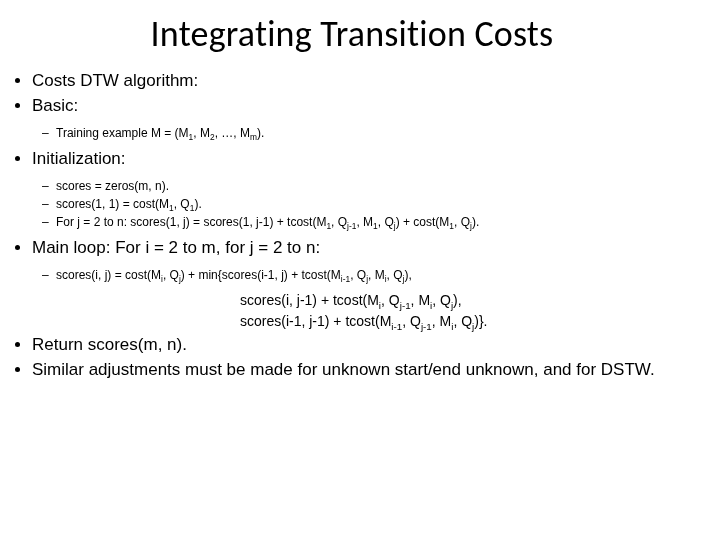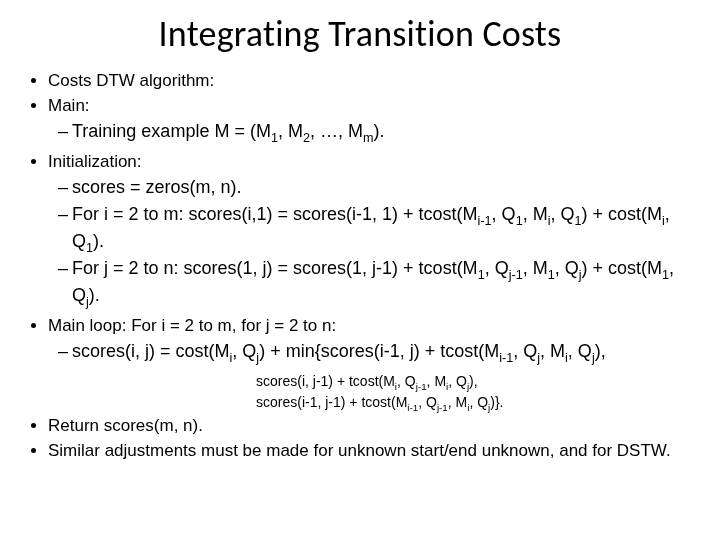--- a/index.html
+++ b/index.html
@@ -9,21 +9,21 @@
     height: 540px;
     background: #fff;
     font-family: Arial, Helvetica, sans-serif;
     color: #000;
     overflow: hidden;
   }
   .slide {
     width: 720px;
     height: 540px;
     box-sizing: border-box;
-    padding: 8px 20px 10px 20px;
+    padding: 8px 20px 10px 4px;
   }
   h1.title {
     font-family: "Calibri", Arial, sans-serif;
     font-weight: 400;
     font-size: 36px;
     text-align: center;
     margin: 4px 0 14px 0;
     letter-spacing: 0.2px;
   }
   ul.lvl1 {
@@ -31,23 +31,23 @@
     margin: 0;
     padding-left: 28px;
     font-size: 17px;
     line-height: 1.35;
   }
   ul.lvl1 > li {
     margin-bottom: 2px;
   }
   ul.lvl2 {
     list-style: none;
-    margin: 0 0 6px 0;
+    margin: 6px 0 6px 0;
     padding-left: 24px;
-    font-size: 18px;
+    font-size: 12px;
     line-height: 1.5;
   }
   ul.lvl2 > li::before {
     content: "–";
     display: inline-block;
     width: 14px;
     margin-left: -14px;
   }
   ul.lvl2.tight > li {
     margin-bottom: 0px;
@@ -65,30 +65,30 @@
 </style>
 </head>
 <body>
 
 <div class="slide">
   <h1 class="title">Integrating Transition Costs</h1>
 
   <ul class="lvl1">
     <li>Costs DTW algorithm:</li>
     <li>
-      <span>Main:</span>
+      <span>Basic:</span>
       <ul class="lvl2 tight">
         <li>Training example M = (M<sub>1</sub>, M<sub>2</sub>, …, M<sub>m</sub>).</li>
       </ul>
     </li>
     <li>
       <span>Initialization:</span>
       <ul class="lvl2 tight">
         <li>scores = zeros(m, n).</li>
-        <li>For i = 2 to m: scores(i,1) = scores(i-1, 1) + tcost(M<sub>i-1</sub>, Q<sub>1</sub>, M<sub>i</sub>, Q<sub>1</sub>) + cost(M<sub>i</sub>, Q<sub>1</sub>).</li>
+        <li>scores(1, 1) = cost(M<sub>1</sub>, Q<sub>1</sub>).</li>
         <li>For j = 2 to n: scores(1, j) = scores(1, j-1) + tcost(M<sub>1</sub>, Q<sub>j-1</sub>, M<sub>1</sub>, Q<sub>j</sub>) + cost(M<sub>1</sub>, Q<sub>j</sub>).</li>
       </ul>
     </li>
     <li>
       <span>Main loop: For i = 2 to m, for j = 2 to n:</span>
       <ul class="lvl2 tight">
         <li>scores(i, j) = cost(M<sub>i</sub>, Q<sub>j</sub>) + min{scores(i-1, j) + tcost(M<sub>i-1</sub>, Q<sub>j</sub>, M<sub>i</sub>, Q<sub>j</sub>),</li>
       </ul>
       <div class="indent-block">scores(i, j-1) + tcost(M<sub>i</sub>, Q<sub>j-1</sub>, M<sub>i</sub>, Q<sub>j</sub>),</div>
       <div class="indent-block">scores(i-1, j-1) +  tcost(M<sub>i-1</sub>, Q<sub>j-1</sub>, M<sub>i</sub>, Q<sub>j</sub>)}.</div>

